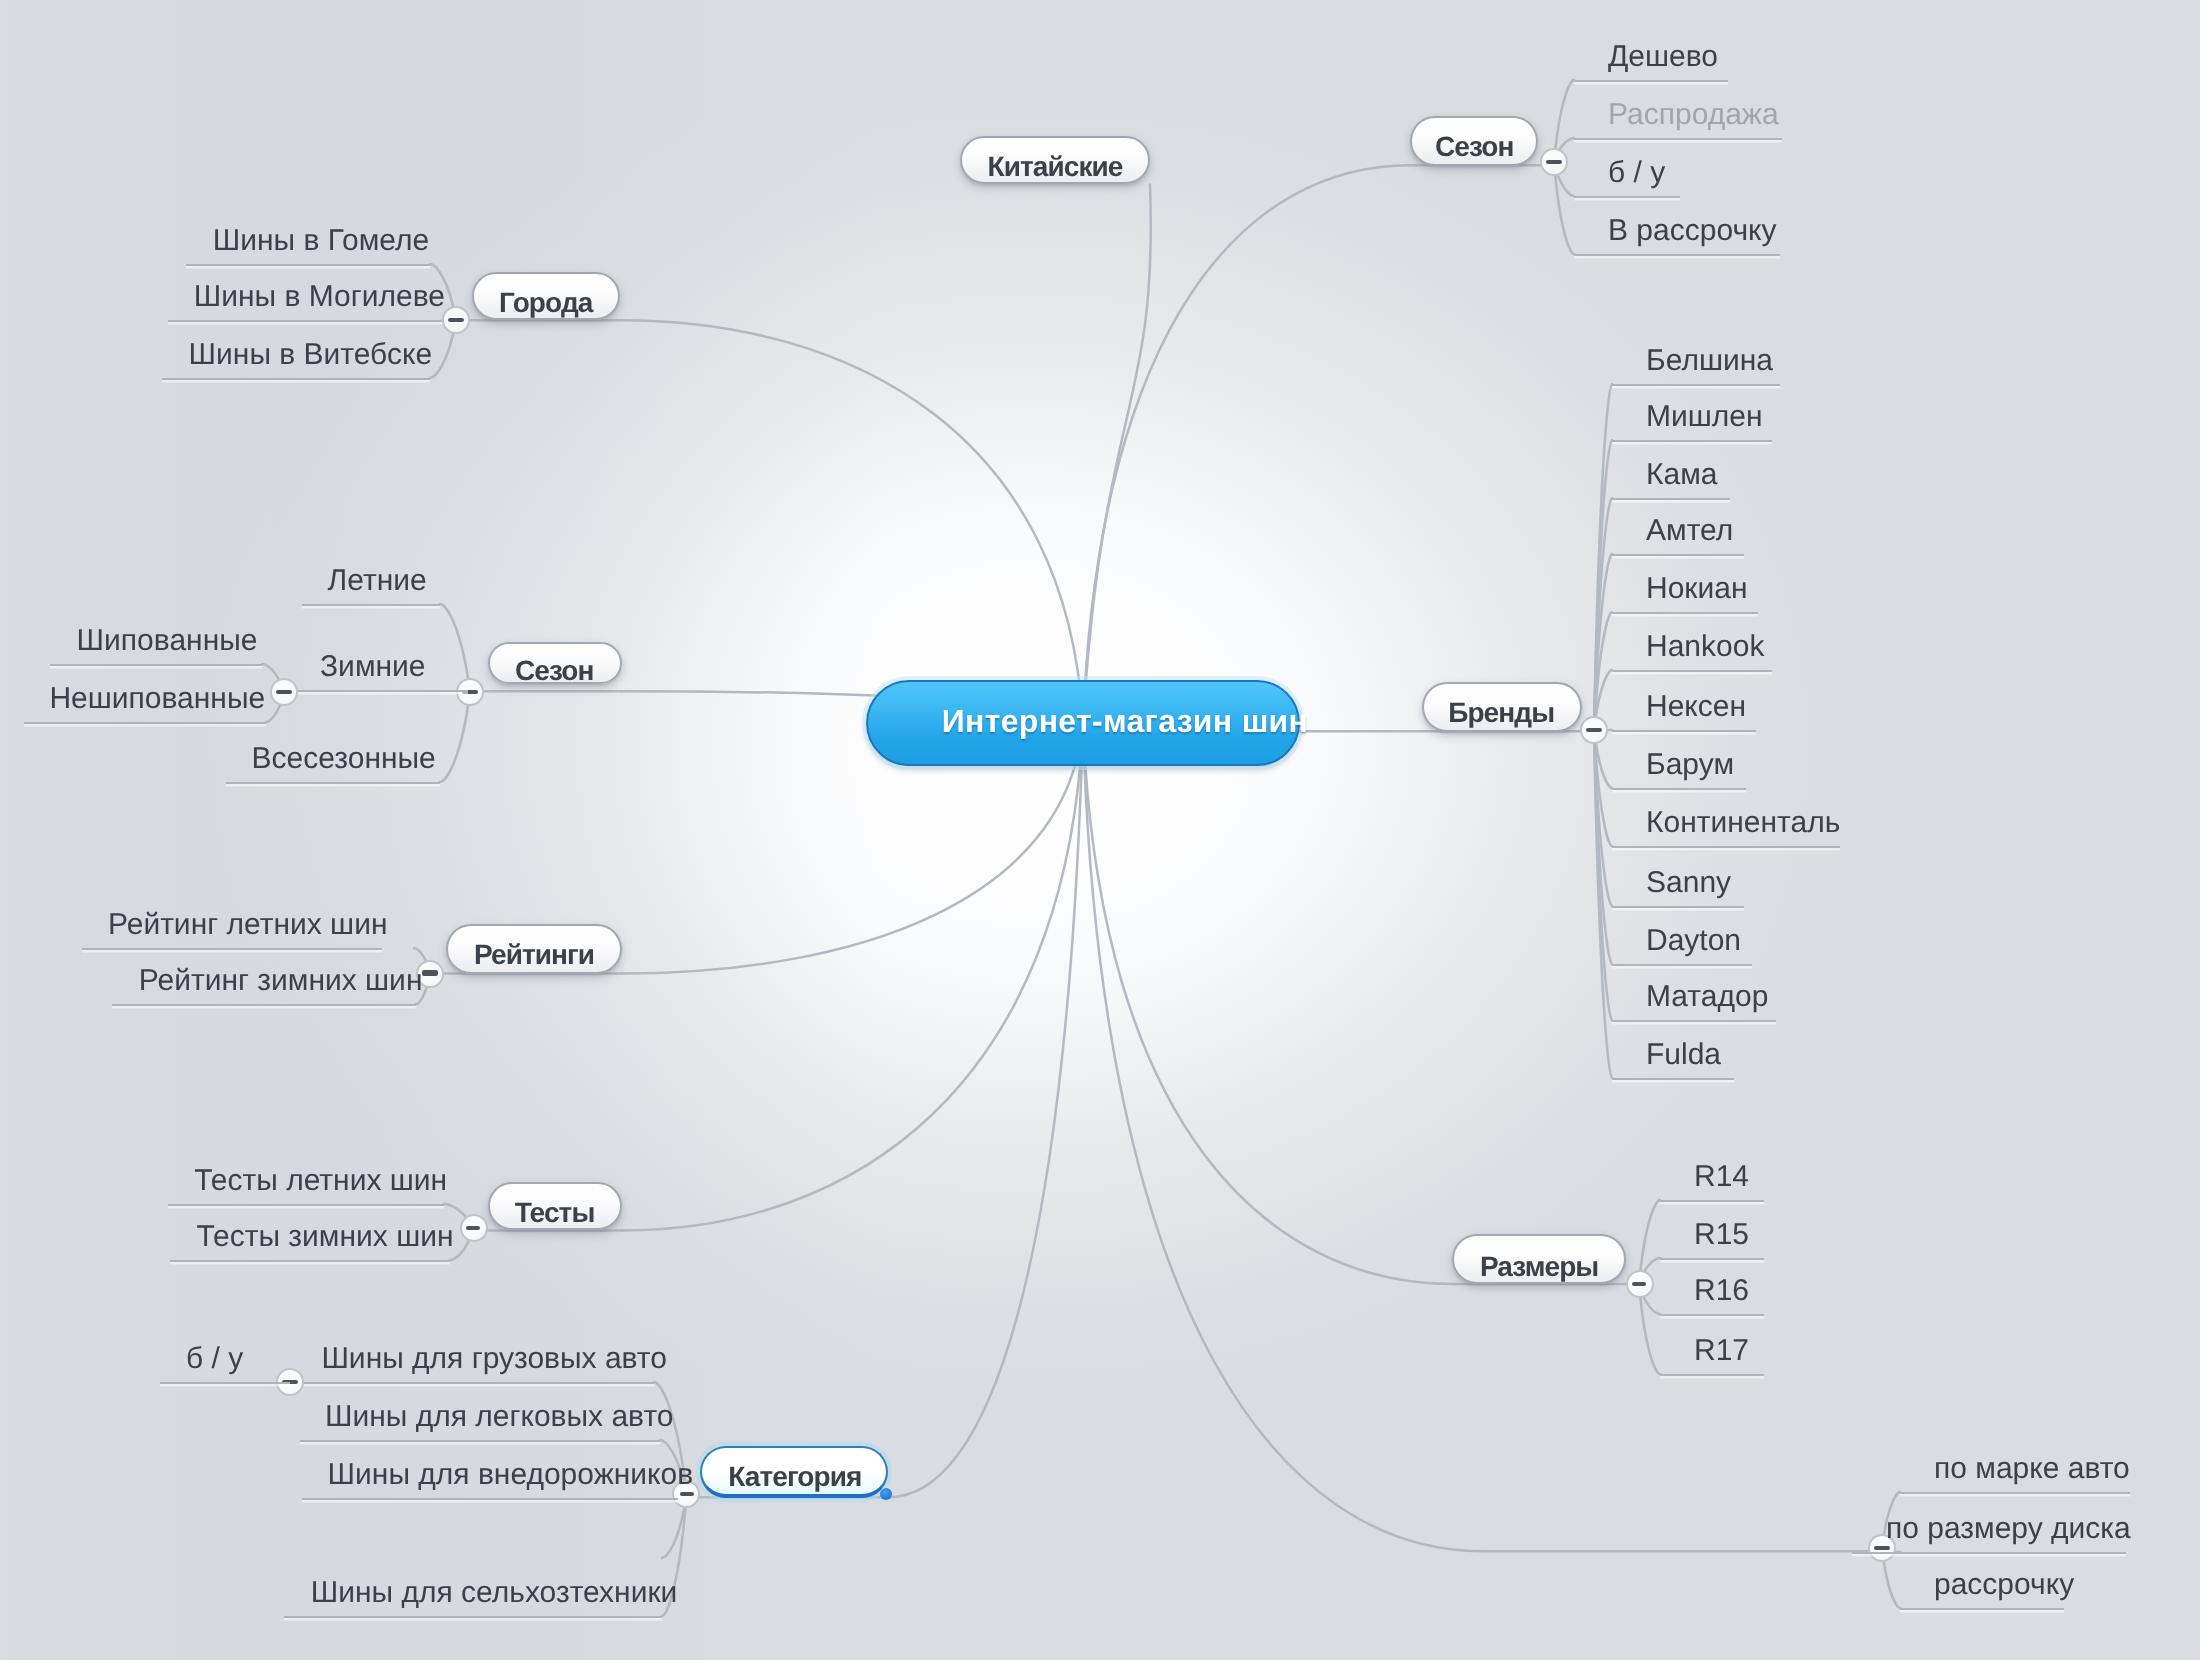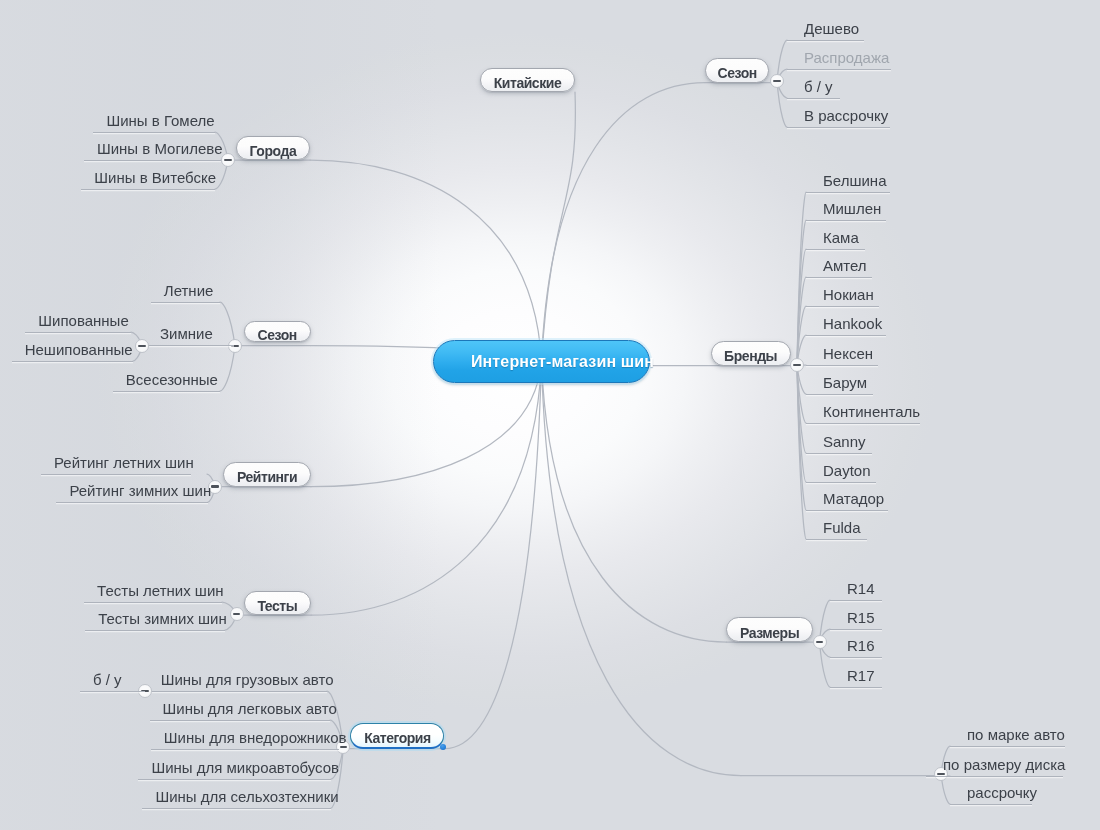--- a/index.html
+++ b/index.html
@@ -289,19 +289,16 @@
     </div>
 <div class="leaf lf-left" style="left:80.0px;top:673.0px;width:65.0px">
       <span class="leaf-text" style="left:13.0px">б / у</span>
     </div>
 <div class="leaf lf-left" style="left:149.5px;top:702.0px;width:180.5px">
       <span class="leaf-text">Шины для легковых авто</span>
     </div>
 <div class="leaf lf-left" style="left:150.8px;top:731.0px;width:188.2px">
       <span class="leaf-text">Шины для внедорожников</span>
     </div>
-<div class="leaf lf-left" style="left:138.4px;top:761.0px;width:192.6px">
-      <span class="leaf-text">Шины для микроавтобусов</span>
-    </div>
 <div class="leaf lf-left" style="left:142.4px;top:790.0px;width:188.6px">
       <span class="leaf-text">Шины для сельхозтехники</span>
     </div>
 </div>
 
 </body></html>

